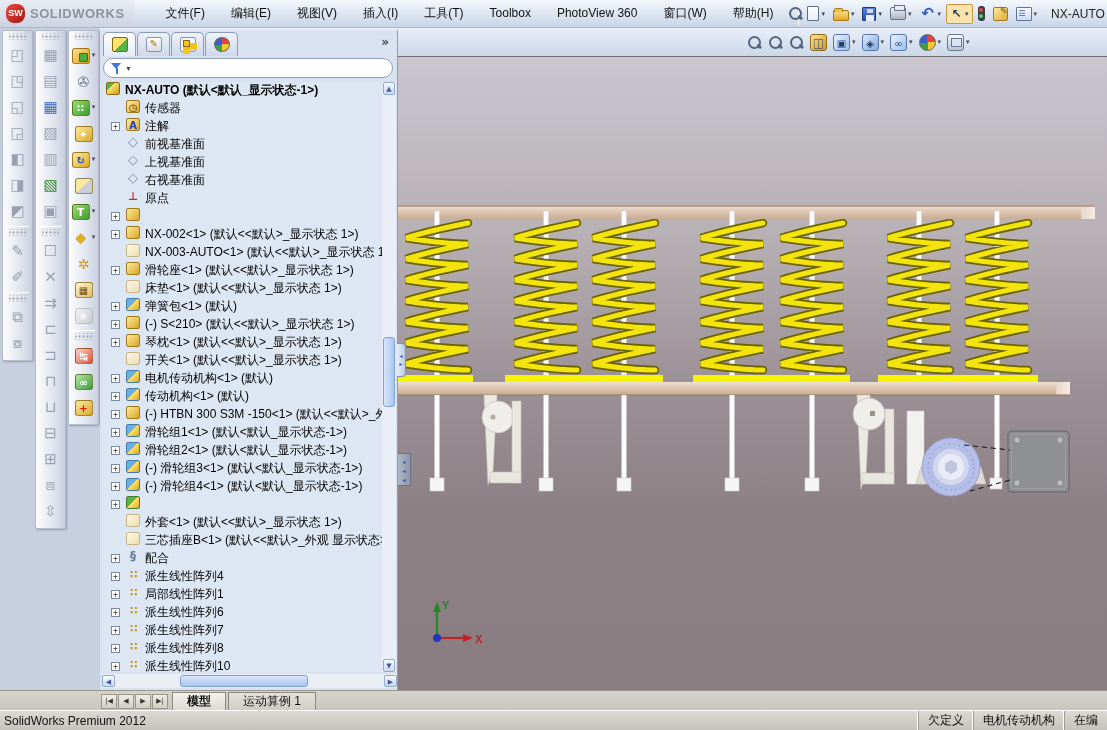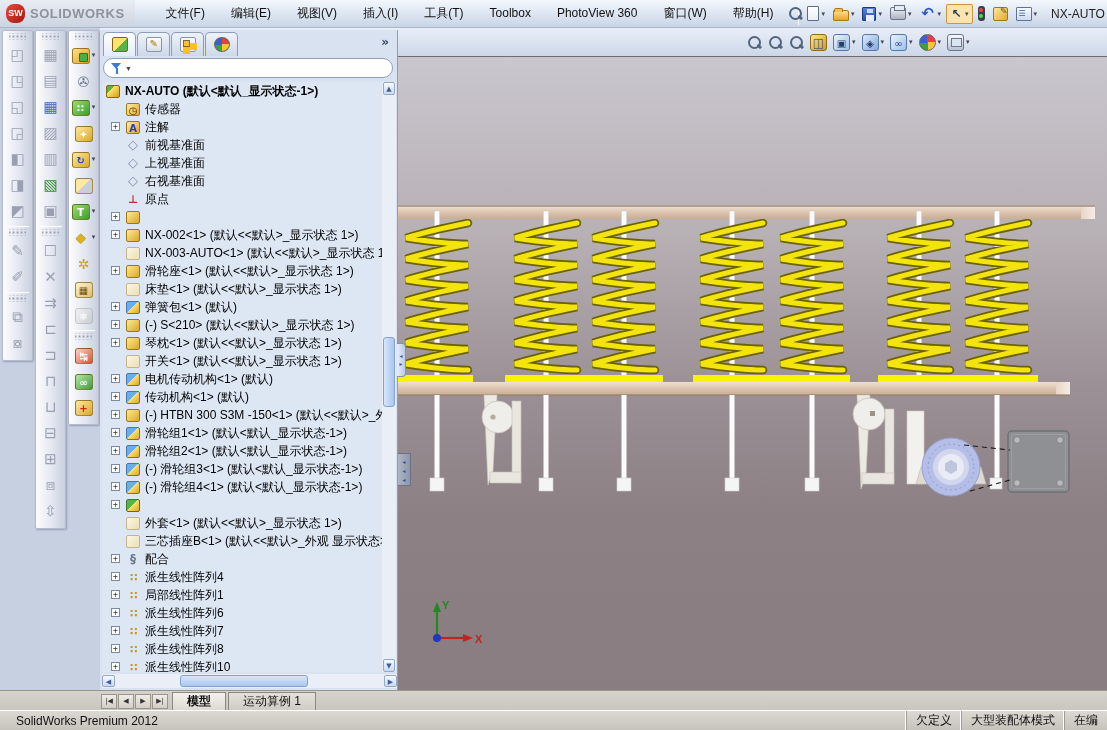--- a/index.html
+++ b/index.html
@@ -107,21 +107,21 @@
   .pt4{background:conic-gradient(#e84040 0 25%,#f8c830 0 50%,#3aa040 0 75%,#3a60d0 0);border-radius:50%;border:1px solid #666}
   #flyout{position:absolute;right:8px;top:5px;font:bold 12px "DejaVu Sans",sans-serif;color:#3a4a66}
   #filterbox{position:absolute;left:3px;top:28px;width:290px;height:20px;background:#fff;border:1px solid #8fa0b8;border-radius:10px;
     display:flex;align-items:center;padding-left:7px;gap:3px}
   .funnel{width:11px;height:11px;position:relative}
   .funnel::before{content:"";position:absolute;left:0;top:0;border-left:5.5px solid transparent;border-right:5.5px solid transparent;border-top:6px solid #3a7ad8}
   .funnel::after{content:"";position:absolute;left:4.5px;top:5px;width:2px;height:6px;background:#3a7ad8}
   .fdd{font-size:7px;color:#445}
 
   #tree{position:absolute;left:2px;top:52px;width:281px;height:590px;overflow:hidden;background:#dde7f4}
-  .trow{display:flex;align-items:center;height:18px;white-space:nowrap;padding-left:24px;position:relative}
+  .trow{display:flex;height:18px;white-space:nowrap;padding-left:24px;position:relative}
   .trow.root{padding-left:4px;font-weight:bold}
   .pm{width:9px;height:9px;flex:none;border:1px solid #7a8aa0;background:#fff;color:#333;
     font:8px/8px "DejaVu Sans Mono",monospace;text-align:center;margin-right:5px;position:absolute;left:9px;top:4px}
   .ti{width:14px;height:13px;flex:none;border-radius:2px;margin-right:5px;position:relative;
     text-align:center;font:bold 10px/13px "DejaVu Sans",sans-serif}
   .tlabel{font-size:12px;color:#000;overflow:hidden}
   .trow.root .tlabel{font-weight:bold}
   .ti-root{background:linear-gradient(135deg,#57b446 0 32%,#ffe36a 32%,#cf9d1d);border:1px solid #86660e}
   .ti-sens{background:linear-gradient(135deg,#ffe9a0,#e0aa30);border:1px solid #9a7a18;color:#5a4210}
   .ti-anno{background:linear-gradient(135deg,#ffe9a0,#e0aa30);border:1px solid #9a7a18;color:#2040c0}
@@ -161,21 +161,21 @@
   #navbtns{display:flex;gap:1px;margin:0 4px 1px 101px}
   .nav{width:16px;height:15px;background:linear-gradient(#efece5,#d2cec6);border:1px solid #9a968c;
     font:7px/13px "DejaVu Sans",sans-serif;color:#333;text-align:center}
   .dtab{height:18px;padding:0 14px;border:1px solid #8a8880;border-bottom:none;background:linear-gradient(#e4e1da,#cfccc5);
     font:12px/17px "Liberation Sans",sans-serif;color:#111;margin-right:2px}
   .dtab.active{background:linear-gradient(#f4f2ec,#dcd9d2);font-weight:bold}
 
   
   #statusbar{position:absolute;left:0;top:710px;width:1107px;height:20px;background:linear-gradient(#dcd9d2,#c6c3bc);
     border-top:1px solid #fff;display:flex;align-items:center;font-size:12px;color:#111}
-  #statusleft{padding-left:16px;flex:1}
+  #statusleft{padding-left:4px;flex:1}
   .seg{padding:0 9px;border-left:1px solid #a09d95;box-shadow:-1px 0 0 #fff;line-height:19px;white-space:nowrap}
 </style>
 </head>
 <body>
 
 <div id="app">
 
   <div id="menubar">
     <div id="logo">
       <span class="logo-mark">SW</span>
@@ -685,18 +685,18 @@
     <div id="dtabs" style="display:flex">
         <span class="dtab active">模型</span>
         <span class="dtab">运动算例 1</span>
       </div>
   </div>
 
   <div id="statusbar">
     <span id="statusleft">SolidWorks Premium 2012</span>
     <span id="statussegs" style="display:flex">
         <span class="seg">欠定义</span>
-        <span class="seg">大型装配体模式</span>
+        <span class="seg">电机传动机构</span>
         <span class="seg">在编</span>
       </span>
   </div>
 
 </div>
 
 </body></html>

